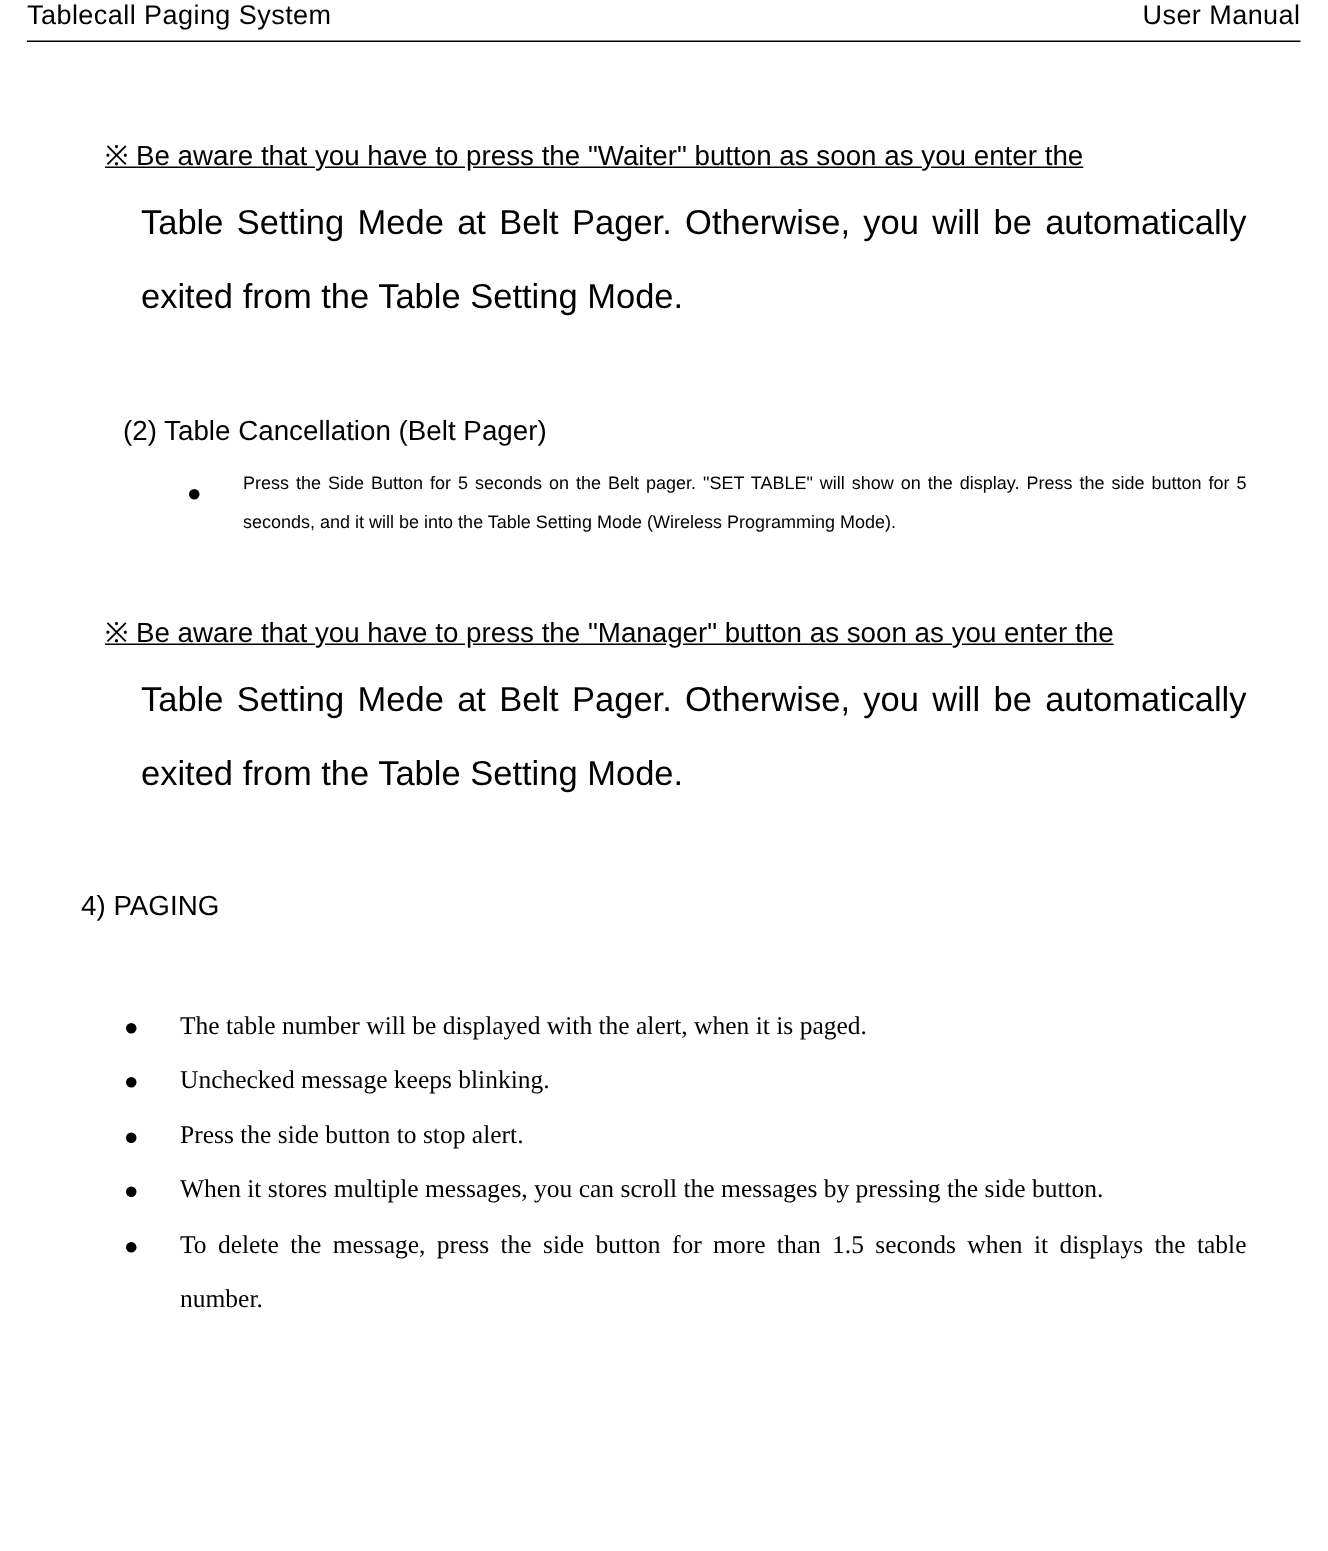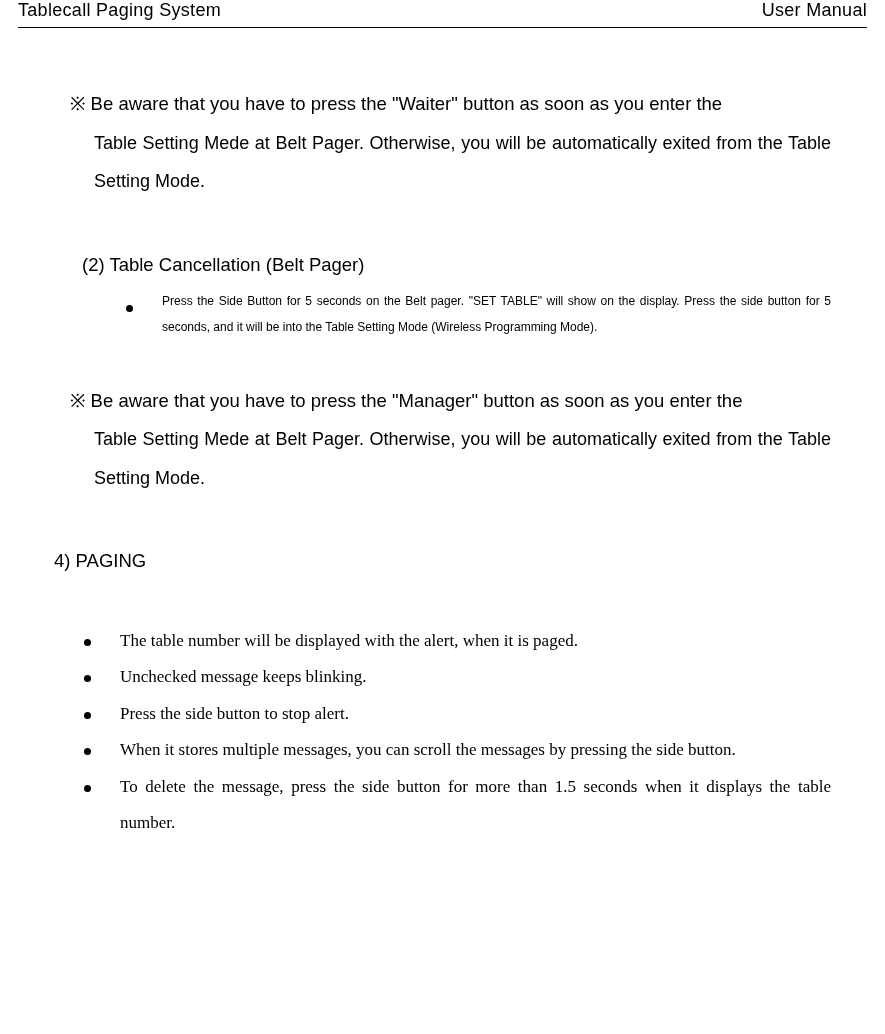--- a/index.html
+++ b/index.html
@@ -30,26 +30,27 @@
       padding: 56px 36px 0 36px;
     }
     .note-block {
       margin-left: 16px;
       margin-bottom: 44px;
     }
     .note-first-line {
       text-align: justify;
       line-height: 2.15;
       font-size: 18.5px;
+      text-decoration: underline;
     }
     .note-indent {
       padding-left: 24px;
       text-align: justify;
       line-height: 2.15;
-      font-size: 18px;
+      font-size: 23px;
     }
     .subsection {
       margin-left: 28px;
       margin-bottom: 18px;
     }
     .subsection-title {
       font-size: 18.5px;
       line-height: 2.15;
       margin-bottom: 4px;
     }

